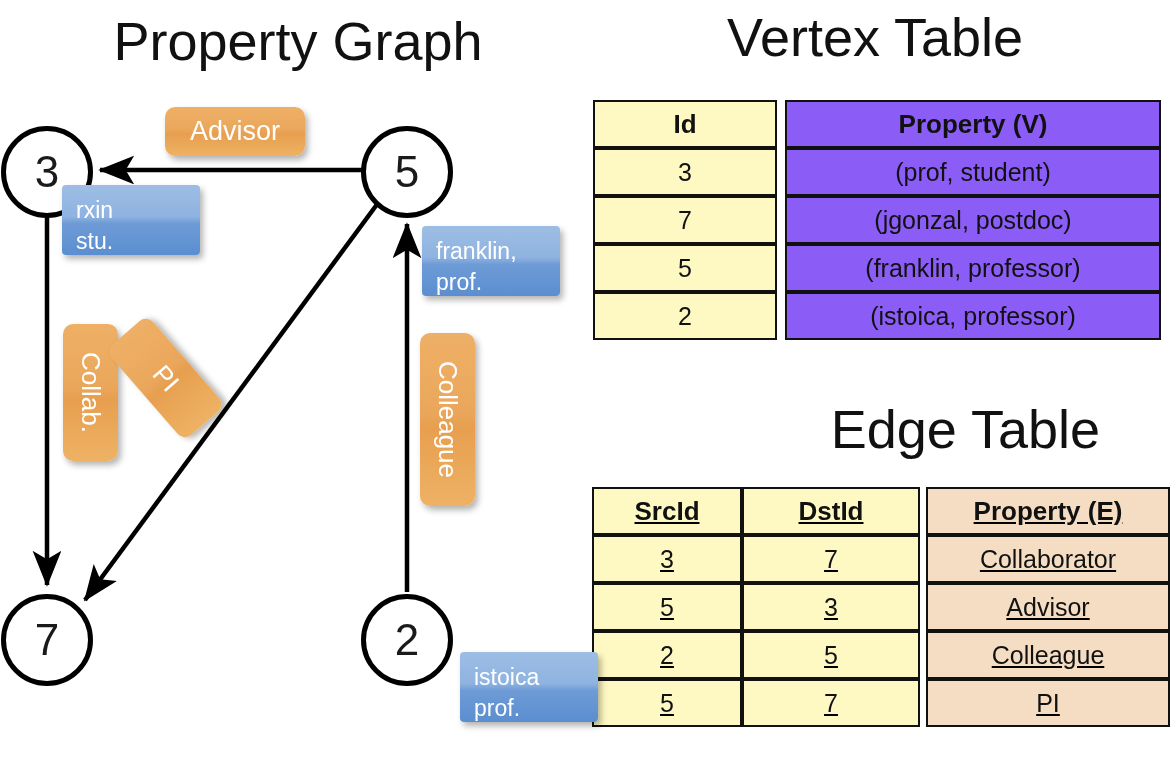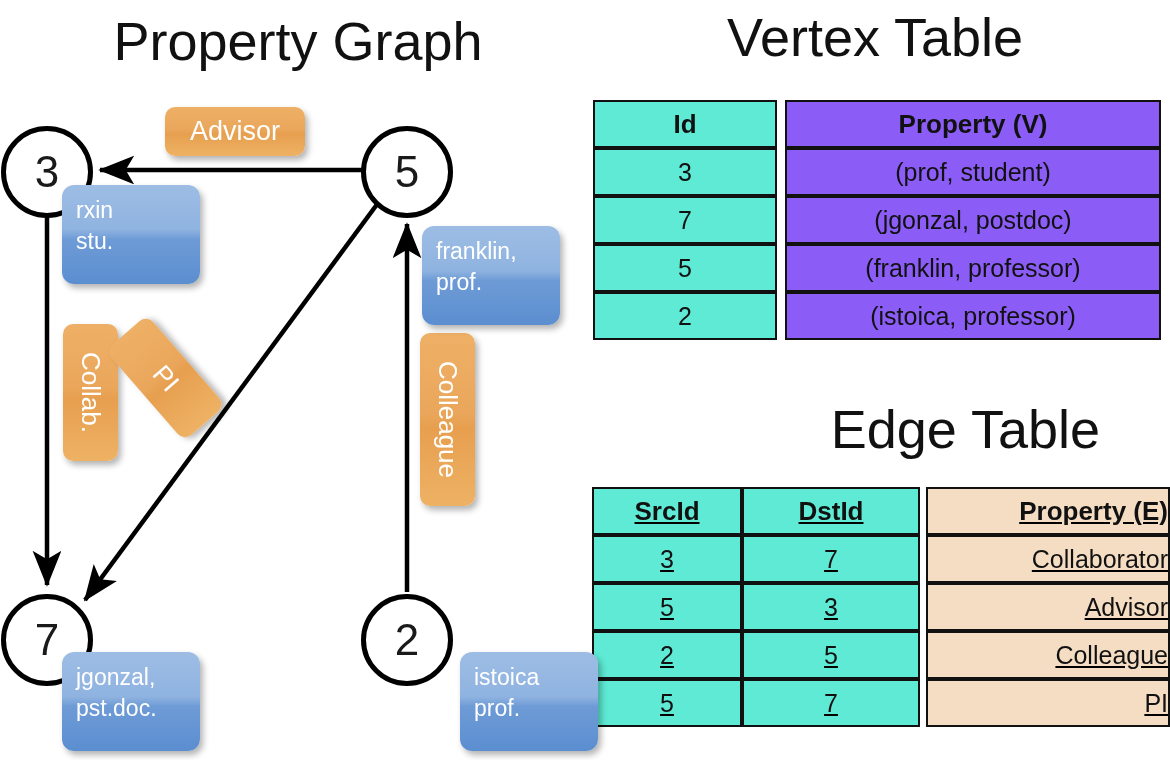--- a/index.html
+++ b/index.html
@@ -27,21 +27,21 @@
   .node{
     position:absolute;width:92px;height:92px;border-radius:50%;
     background:#fff;border:5px solid #000;box-sizing:border-box;
     display:flex;align-items:center;justify-content:center;
     font-size:44px;color:#1a1a1a;font-weight:300;
     font-family:"Liberation Sans", sans-serif;
     z-index:4;
   }
 
   .vbox{
-    position:absolute;width:138px;height:99px;border-radius:12px;
+    position:absolute;width:138px;height:70px;border-radius:4px;
     background:linear-gradient(to bottom,#9dbde4 0%,#8fb3e0 45%,#6e9bd6 55%,#5b8ed0 100%);
     box-shadow:3px 4px 6px rgba(0,0,0,0.30);
     color:#ffffff;font-size:23px;line-height:1.35;
     padding:10px 0 0 14px;box-sizing:border-box;
     font-family:"Liberation Sans", sans-serif;font-weight:300;
     z-index:6;
   }
 
   .ebox{
     position:absolute;border-radius:10px;
@@ -61,35 +61,35 @@
   #edge-label-pi span{transform:rotate(90deg);}
   #edge-label-colleague{left:420px;top:333px;width:55px;height:173px;font-size:26px;}
   #edge-label-colleague span{transform:rotate(90deg);}
 
   
   .tbl{position:absolute;border-collapse:separate;border-spacing:0;}
   .tbl td{
     border:2px solid #111;
     font-family:"Liberation Sans", sans-serif;
     font-size:25px;color:#111;text-align:center;font-weight:300;
-    padding:0;height:44px;background:#5eead4;
+    padding:0;height:44px;background:#fef9c3;
   }
   .tbl td.hdr{font-weight:bold;font-size:26px;}
   .tbl td.vprop{background:#8b5cf6;}
   .tbl td.eprop{background:#f5ddc3;}
 
   #vertex-table{left:593px;top:100px;}
   #vertex-table td.col-id{width:180px;}
   #vertex-table td.col-prop{width:372px;}
   #vertex-table .gapcol{width:8px;border:none;background:#fff;}
 
   #edge-table{left:592px;top:487px;text-decoration:underline;}
   #edge-table td.col-src{width:146px;}
   #edge-table td.col-dst{width:174px;}
-  #edge-table td.col-eprop{width:240px;text-align:right;}
+  #edge-table td.col-eprop{width:240px;}
   #edge-table .gapcol{width:6px;border:none;background:#fff;}
 </style>
 </head>
 <body>
 
 <div class="title" id="title-property-graph">Property Graph</div>
 <div class="title" id="title-vertex-table">Vertex Table</div>
 <div class="title" id="title-edge-table">Edge Table</div>
 
 <div id="graph">
@@ -124,24 +124,20 @@
   <div class="node" id="node-2" style="left:361px;top:594px;">2</div>
 
   <div class="vbox" id="vbox-rxin" style="left:62px;top:185px;">
     <div>rxin</div>
     <div>stu.</div>
   </div>
   <div class="vbox" id="vbox-franklin" style="left:422px;top:186px;margin-top:40px;">
     <div>franklin,</div>
     <div>prof.</div>
   </div>
-  <div class="vbox" id="vbox-jgonzal" style="left:62px;top:652px;">
-    <div>jgonzal,</div>
-    <div>pst.doc.</div>
-  </div>
   <div class="vbox" id="vbox-istoica" style="left:422px;top:652px;margin-left:38px;">
     <div>istoica</div>
     <div>prof.</div>
   </div>
 
   <div class="ebox" id="edge-label-advisor">
     <span>Advisor</span>
   </div>
   <div class="ebox" id="edge-label-collab">
     <span>Collab.</span>

